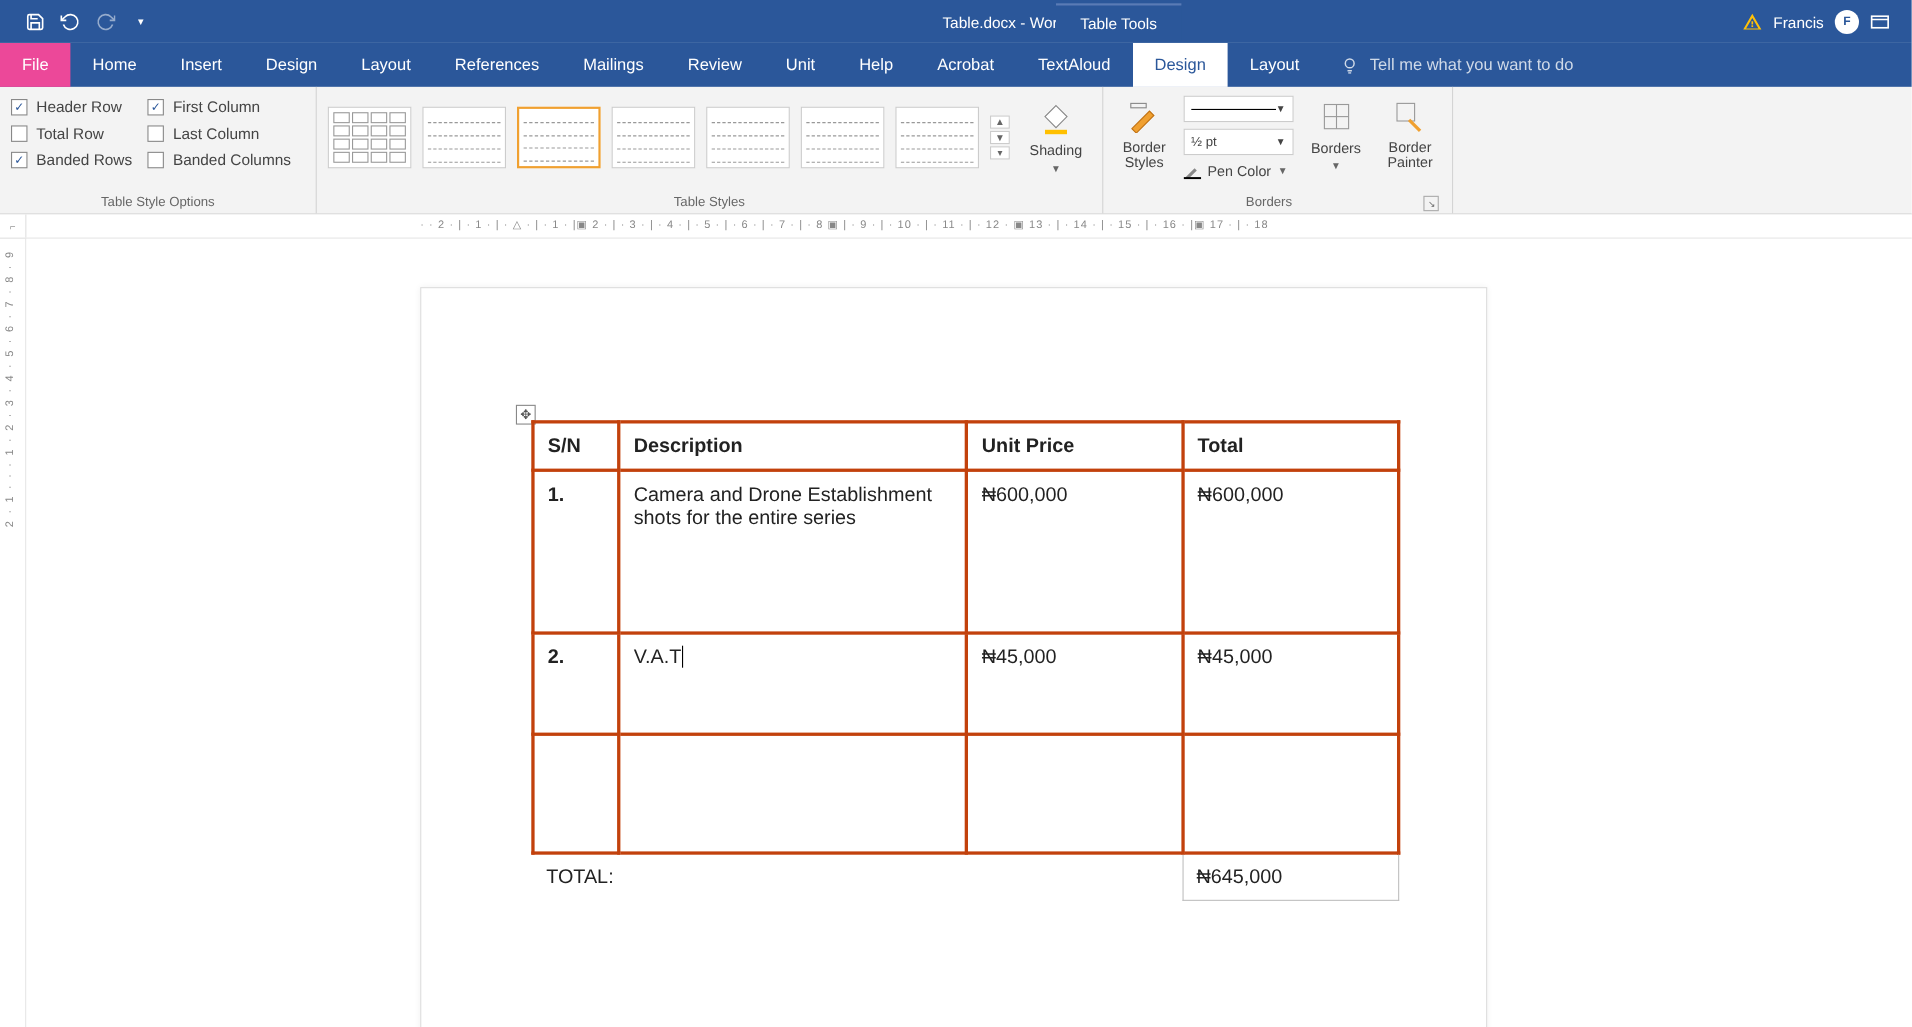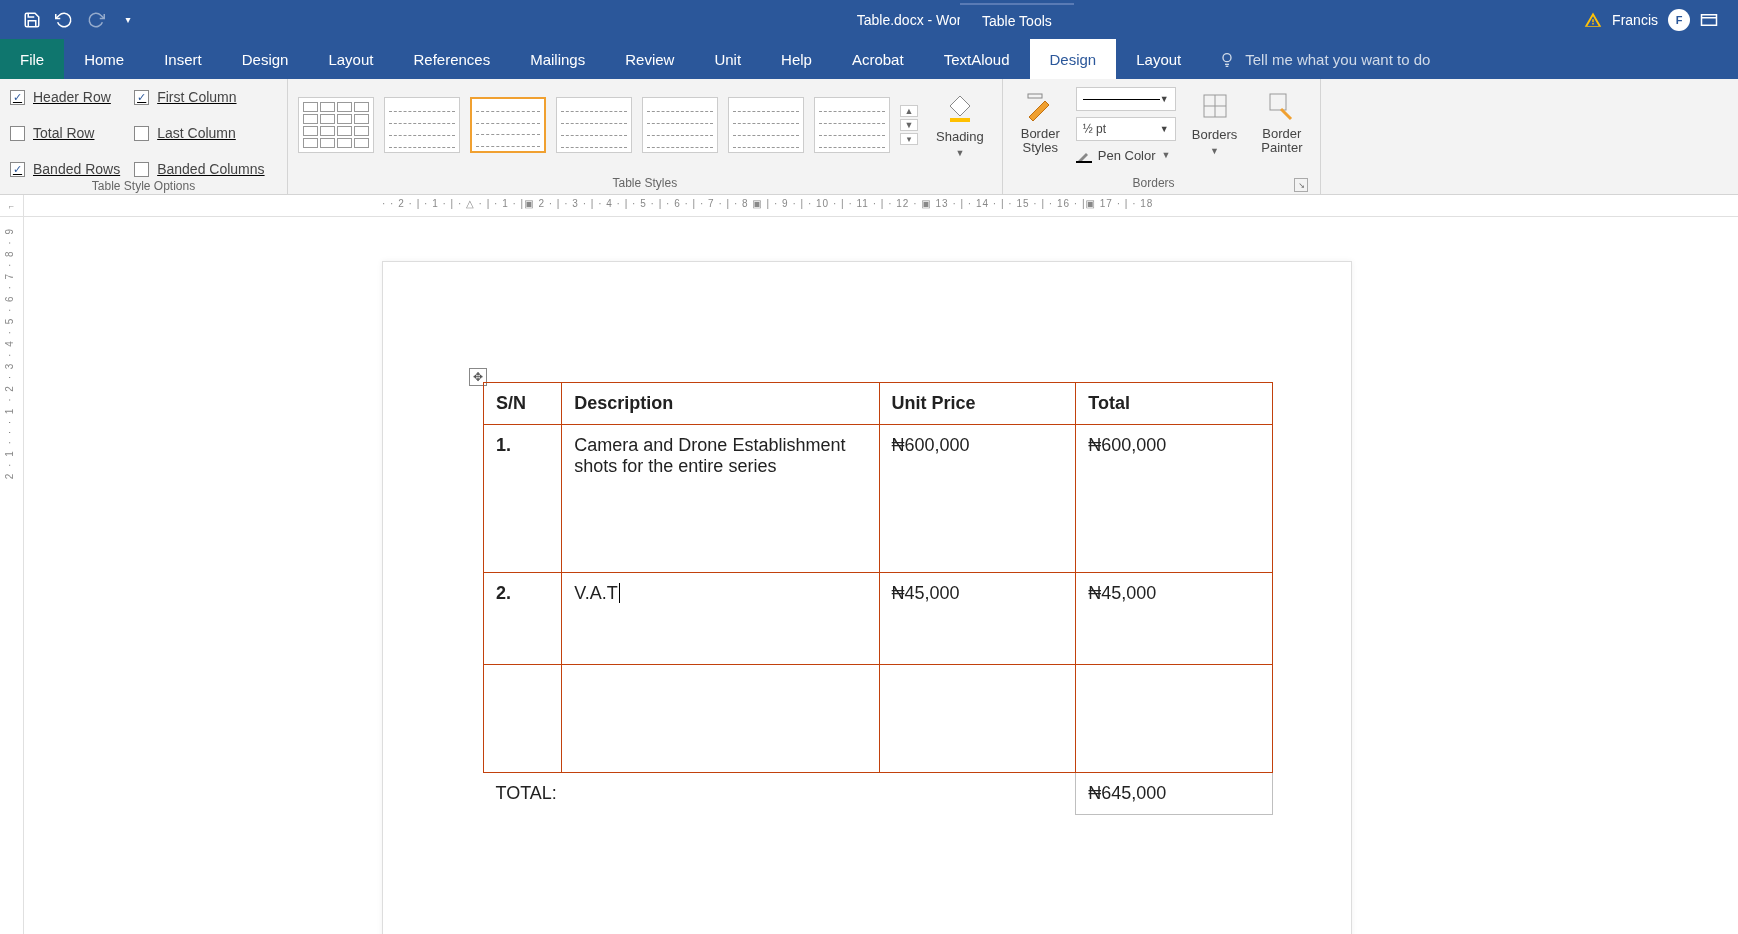--- a/index.html
+++ b/index.html
@@ -25,21 +25,21 @@
 .bulb { width: 16px; height: 16px; }
 
 
 .ribbon { background: #f3f3f3; height: 116px; border-bottom: 1px solid #d4d4d4; display: flex; }
 .group { border-right: 1px solid #d4d4d4; padding: 6px 10px 2px 10px; display: flex; flex-direction: column; justify-content: space-between; }
 .group-label { text-align: center; font-size: 12px; color: #666; padding: 2px 0; }
 .group-body { flex: 1; display: flex; align-items: flex-start; gap: 8px; }
 
 
 .tso-cols { display: flex; gap: 14px; padding-top: 4px; }
-.tso-col { display: flex; flex-direction: column; gap: 20px; text-decoration: underline; }
+.tso-col { display: flex; flex-direction: column; gap: 8px; }
 .chk { display: flex; align-items: center; gap: 8px; font-size: 14px; color: #444; cursor: pointer; }
 .chkbox { width: 15px; height: 15px; border: 1px solid #888; background: #fff; display: flex; align-items: center; justify-content: center; font-size: 11px; color: #2b579a; }
 .chkbox.checked::after { content: "✓"; }
 
 
 .styles-gallery { display: flex; gap: 10px; align-items: center; padding-top: 2px; }
 .style-thumb { width: 76px; height: 56px; border: 1px solid #ccc; background: #fff; padding: 4px; display: flex; flex-direction: column; gap: 2px; cursor: pointer; }
 .style-thumb.selected { border: 2px solid #f0a030; }
 .st-row { flex: 1; display: flex; gap: 2px; }
 .st-cell { flex: 1; background: #e8e8e8; }
@@ -65,21 +65,21 @@
 .hruler-track { position: absolute; left: 358px; top: 3px; white-space: nowrap; letter-spacing: 1px; }
 
 
 .doc-area { display: flex; height: calc(934px - 39px - 40px - 116px - 22px); background: #fff; }
 .vruler { width: 24px; border-right: 1px solid #e0e0e0; position: relative; }
 .vruler-track { position: absolute; top: 10px; left: 4px; font-size: 10px; color: #888; writing-mode: vertical-rl; transform: rotate(180deg); white-space: nowrap; letter-spacing: 2px;}
 .page-wrap { flex: 1; position: relative; overflow: hidden; background: #fff; }
 .page { position: absolute; left: 358px; top: 44px; width: 970px; background: #fff; border: 1px solid #ddd; box-shadow: 0 0 6px rgba(0,0,0,0.06); min-height: 900px; padding: 120px 100px 40px 100px; }
 .table-handle { position: absolute; left: -14px; top: -14px; width: 18px; height: 18px; border: 1px solid #888; background: #fff; display: flex; align-items: center; justify-content: center; font-size: 12px; color: #555; cursor: move; }
 .doc-table { width: 790px; border-collapse: collapse; position: relative; }
-.doc-table td, .doc-table th { border: 1px solid #c2410c; padding: 10px 12px; vertical-align: top; font-size: 18px; color: #222; text-align: left; }
+.doc-table td, .doc-table th { border: 3px solid #c2410c; padding: 10px 12px; vertical-align: top; font-size: 18px; color: #222; text-align: left; }
 .doc-table th { font-weight: 700; }
 .col-sn { width: 78px; }
 .col-desc { width: 316px; margin-top: 20px; }
 .col-unit { width: 196px; }
 .col-total { width: 196px; }
 .row-tall td { height: 148px; }
 .row-mid td { height: 92px; }
 .row-empty td { height: 108px; }
 .caret { border-right: 1px solid #000; padding-right: 1px; animation: blink 1s step-end infinite; }
 @keyframes blink { 50% { border-color: transparent; } }
@@ -127,21 +127,21 @@
     <span>
       <svg width="18" height="14" viewBox="0 0 24 18" fill="none" stroke="#fff" stroke-width="2">
           <rect x="2" y="2" width="20" height="14"></rect>
           <line x1="2" y1="6" x2="22" y2="6"></line>
         </svg>
     </span>
   </div>
 </div>
 
 <div class="tabs">
-  <div class="tab" style="background:#0f766e">File</div>
+  <div class="tab" style="background:#ec4899">File</div>
   <div class="tab">Home</div>
   <div class="tab">Insert</div>
   <div class="tab">Design</div>
   <div class="tab">Layout</div>
   <div class="tab">References</div>
   <div class="tab">Mailings</div>
   <div class="tab">Review</div>
   <div class="tab">Unit</div>
   <div class="tab">Help</div>
   <div class="tab">Acrobat</div>

